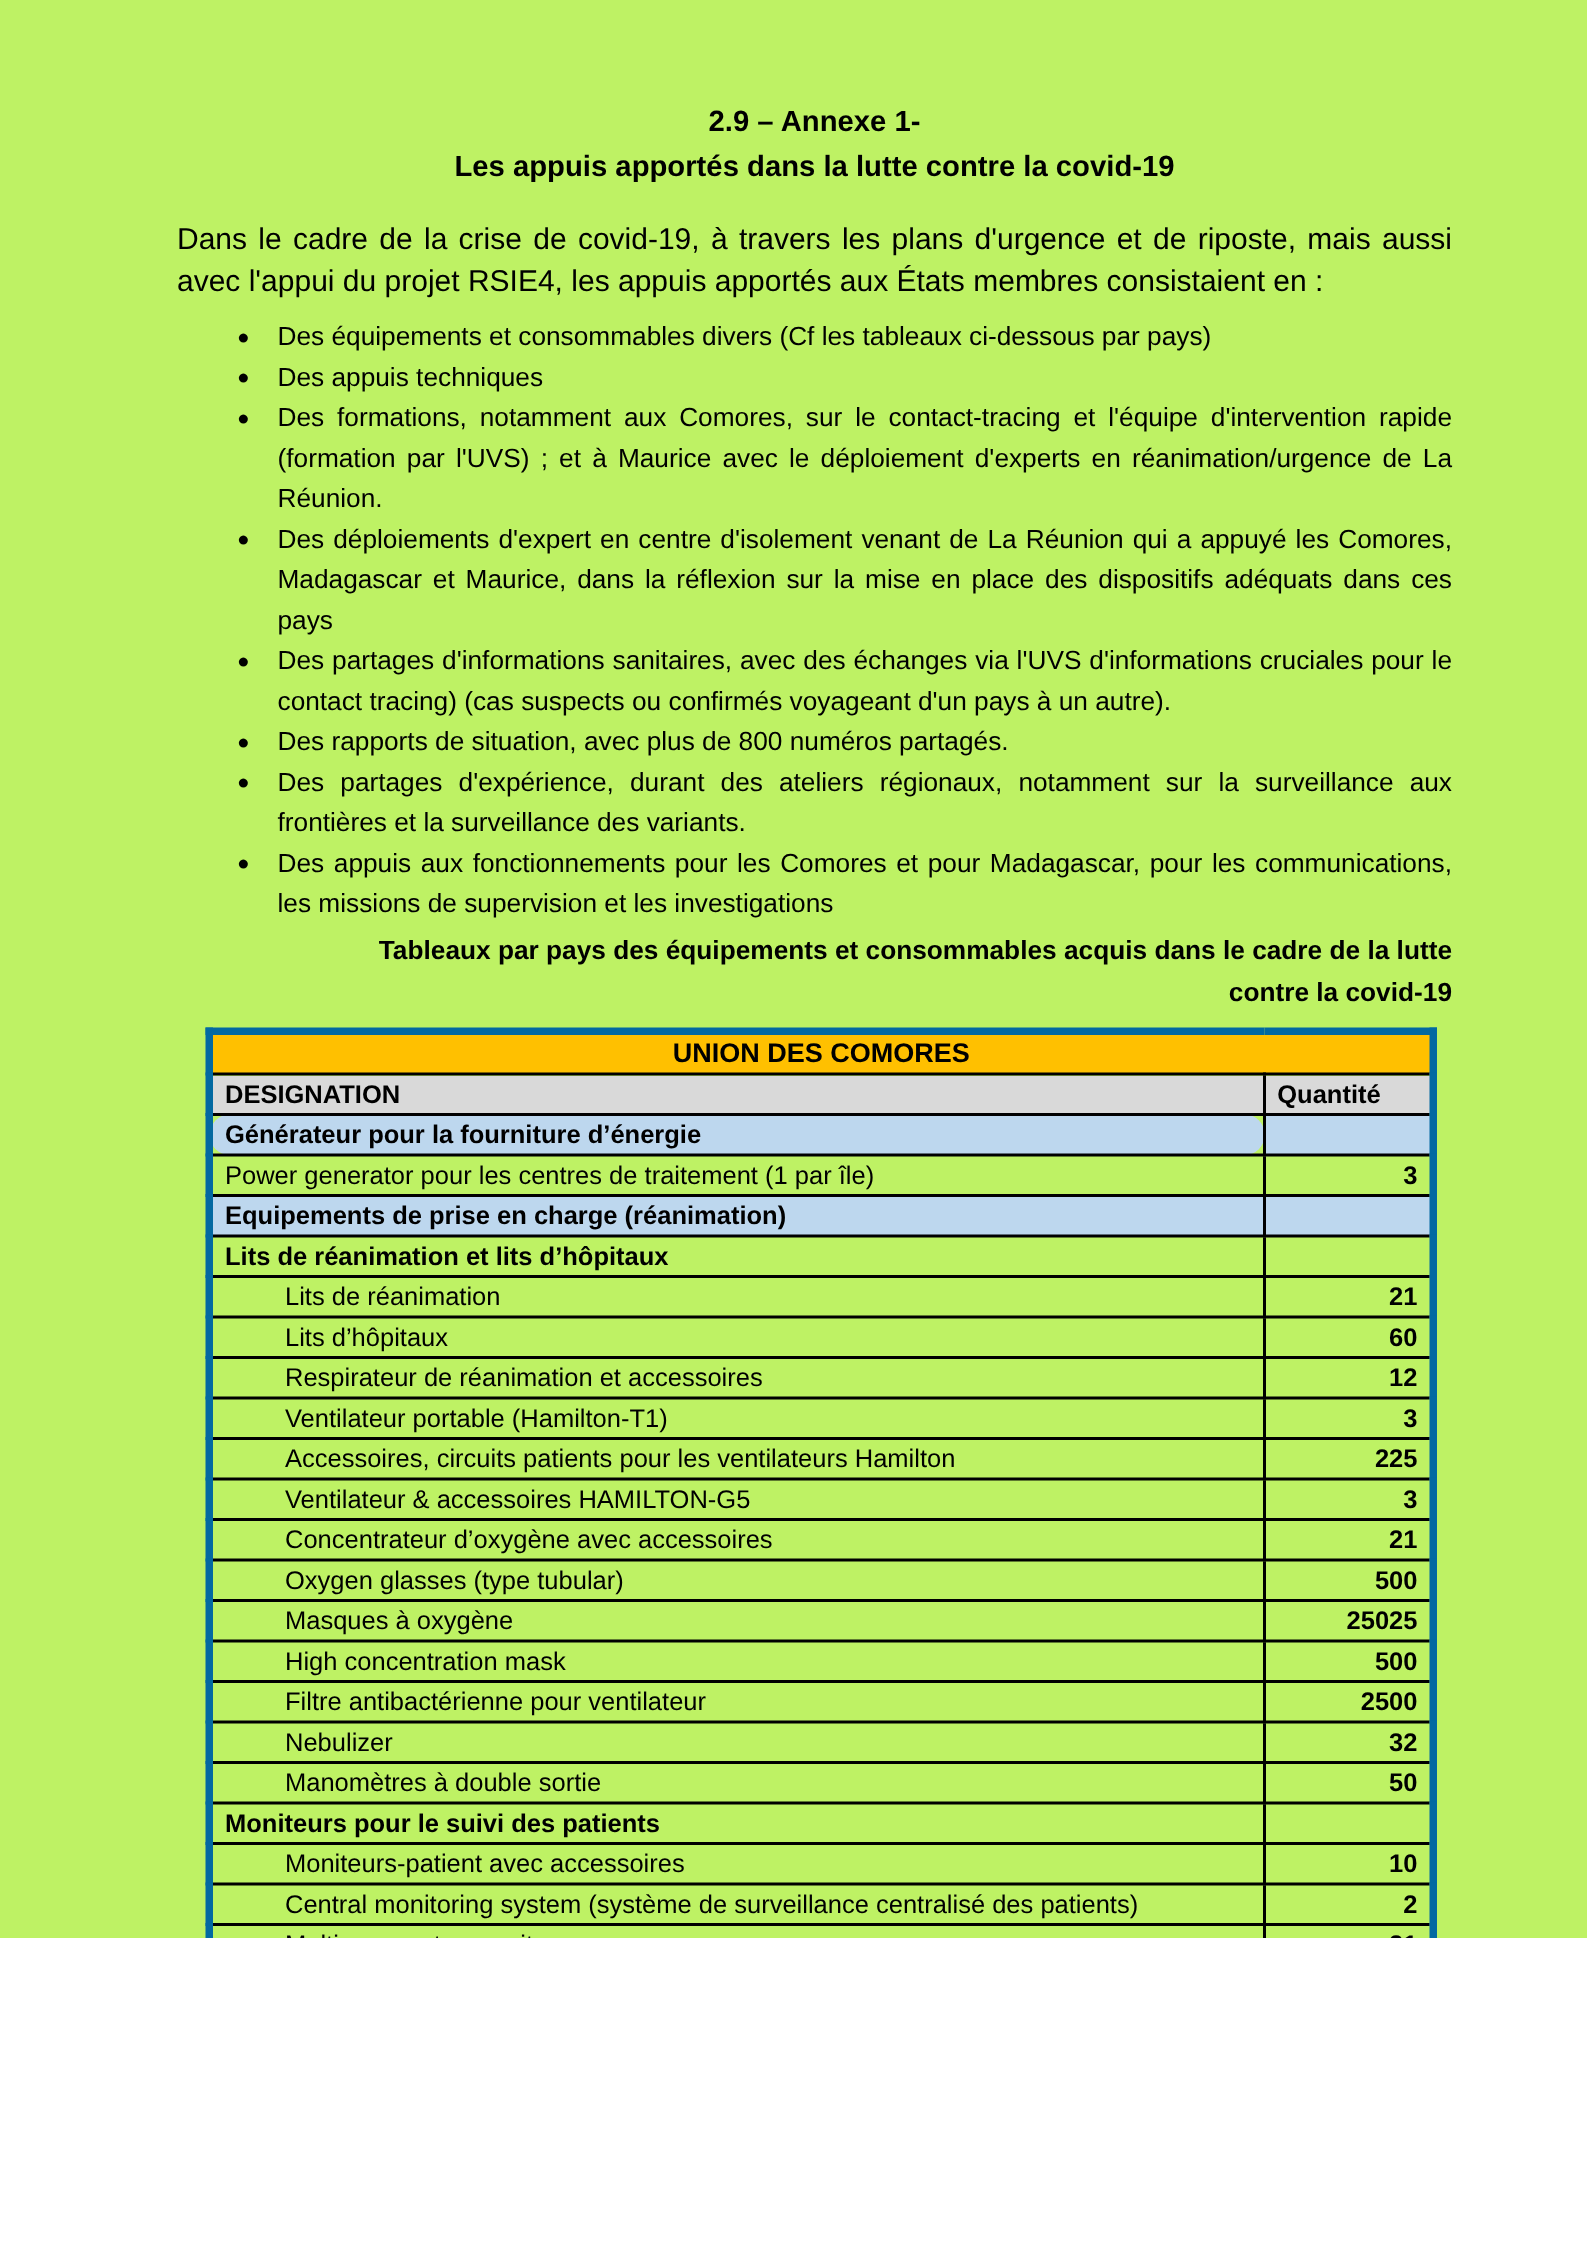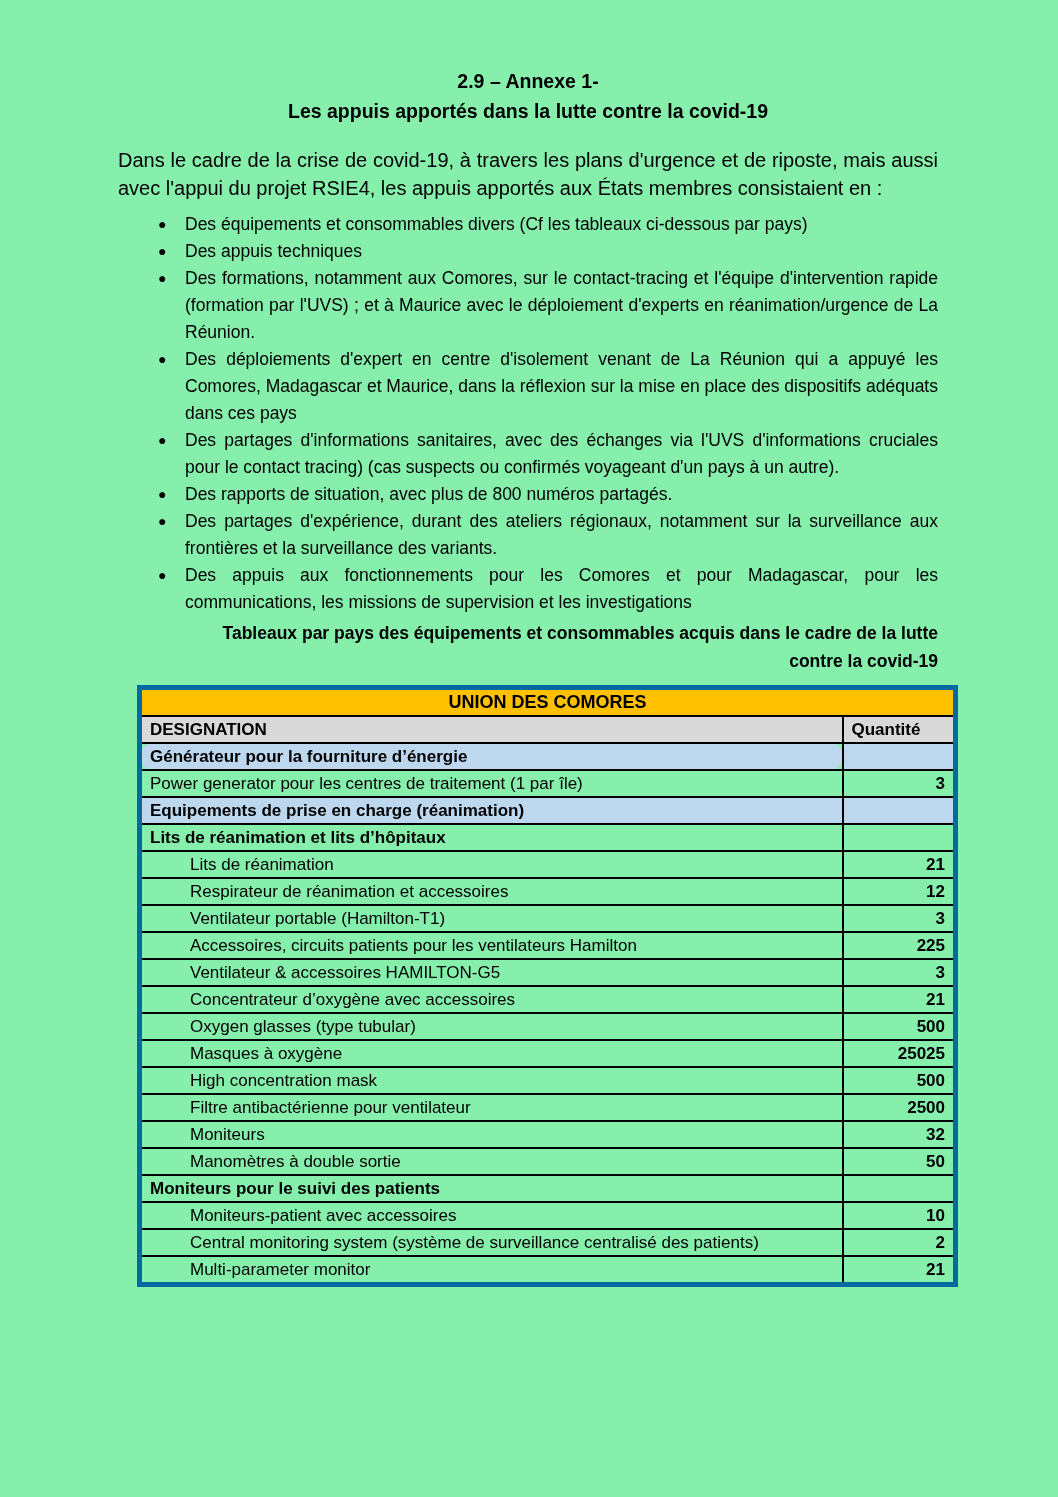--- a/index.html
+++ b/index.html
@@ -1,22 +1,22 @@
 <!DOCTYPE html>
 <html><head>
 <meta charset="utf-8">
 <style>
   html, body { margin: 0; padding: 0; background: #ffffff; }
   .page {
     position: relative;
     width: 1058px;
-    height: 1497px;
-    background: #86efac;
+    height: 1292px;
+    background: #bef264;
     box-sizing: border-box;
-    padding: 66px 120px 0 118px;
+    padding: 66px 90px 0 118px;
     font-family: "Liberation Sans", sans-serif;
     color: #000000;
     overflow: hidden;
   }
   .title {
     margin: 0;
     font-size: 19.5px;
     font-weight: bold;
     text-align: center;
     line-height: 30px;
@@ -176,20 +176,24 @@
         <tr class="subheader">
           <td class="cell-label">Lits de réanimation et lits d’hôpitaux</td>
           <td class="cell-qty"></td>
         </tr>
 
         <tr class="item">
           <td class="cell-label">Lits de réanimation</td>
           <td class="cell-qty">21</td>
         </tr>
 
+        <tr class="item">
+          <td class="cell-label">Lits d’hôpitaux</td>
+          <td class="cell-qty">60</td>
+        </tr>
 
 
         <tr class="item">
           <td class="cell-label">Respirateur de réanimation et accessoires</td>
           <td class="cell-qty">12</td>
         </tr>
 
         <tr class="item">
           <td class="cell-label">Ventilateur portable (Hamilton-T1)</td>
           <td class="cell-qty">3</td>
@@ -224,21 +228,21 @@
           <td class="cell-label">High concentration mask</td>
           <td class="cell-qty">500</td>
         </tr>
 
         <tr class="item">
           <td class="cell-label">Filtre antibactérienne pour ventilateur</td>
           <td class="cell-qty">2500</td>
         </tr>
 
         <tr class="item">
-          <td class="cell-label">Moniteurs</td>
+          <td class="cell-label">Nebulizer</td>
           <td class="cell-qty">32</td>
         </tr>
 
         <tr class="item">
           <td class="cell-label">Manomètres à double sortie</td>
           <td class="cell-qty">50</td>
         </tr>
 
         <tr class="subheader">
           <td class="cell-label">Moniteurs pour le suivi des patients</td>

